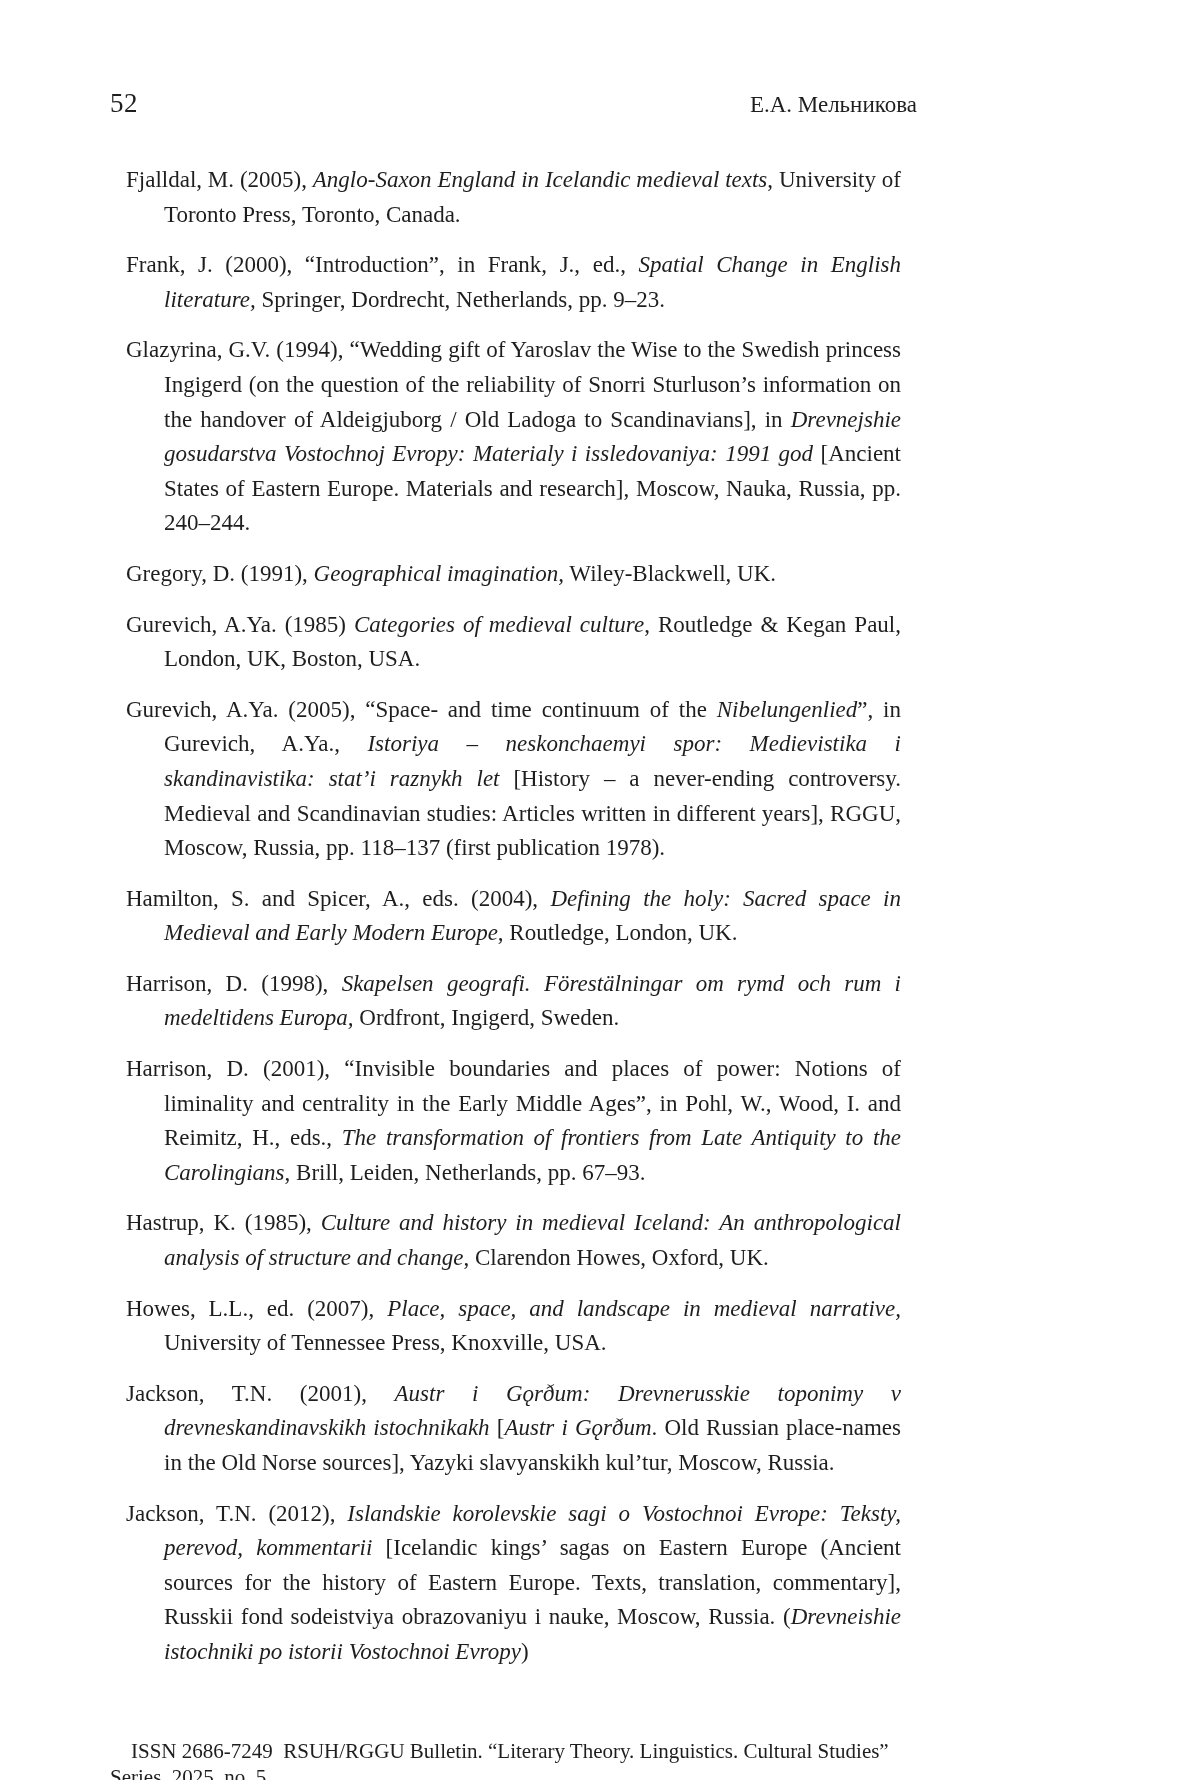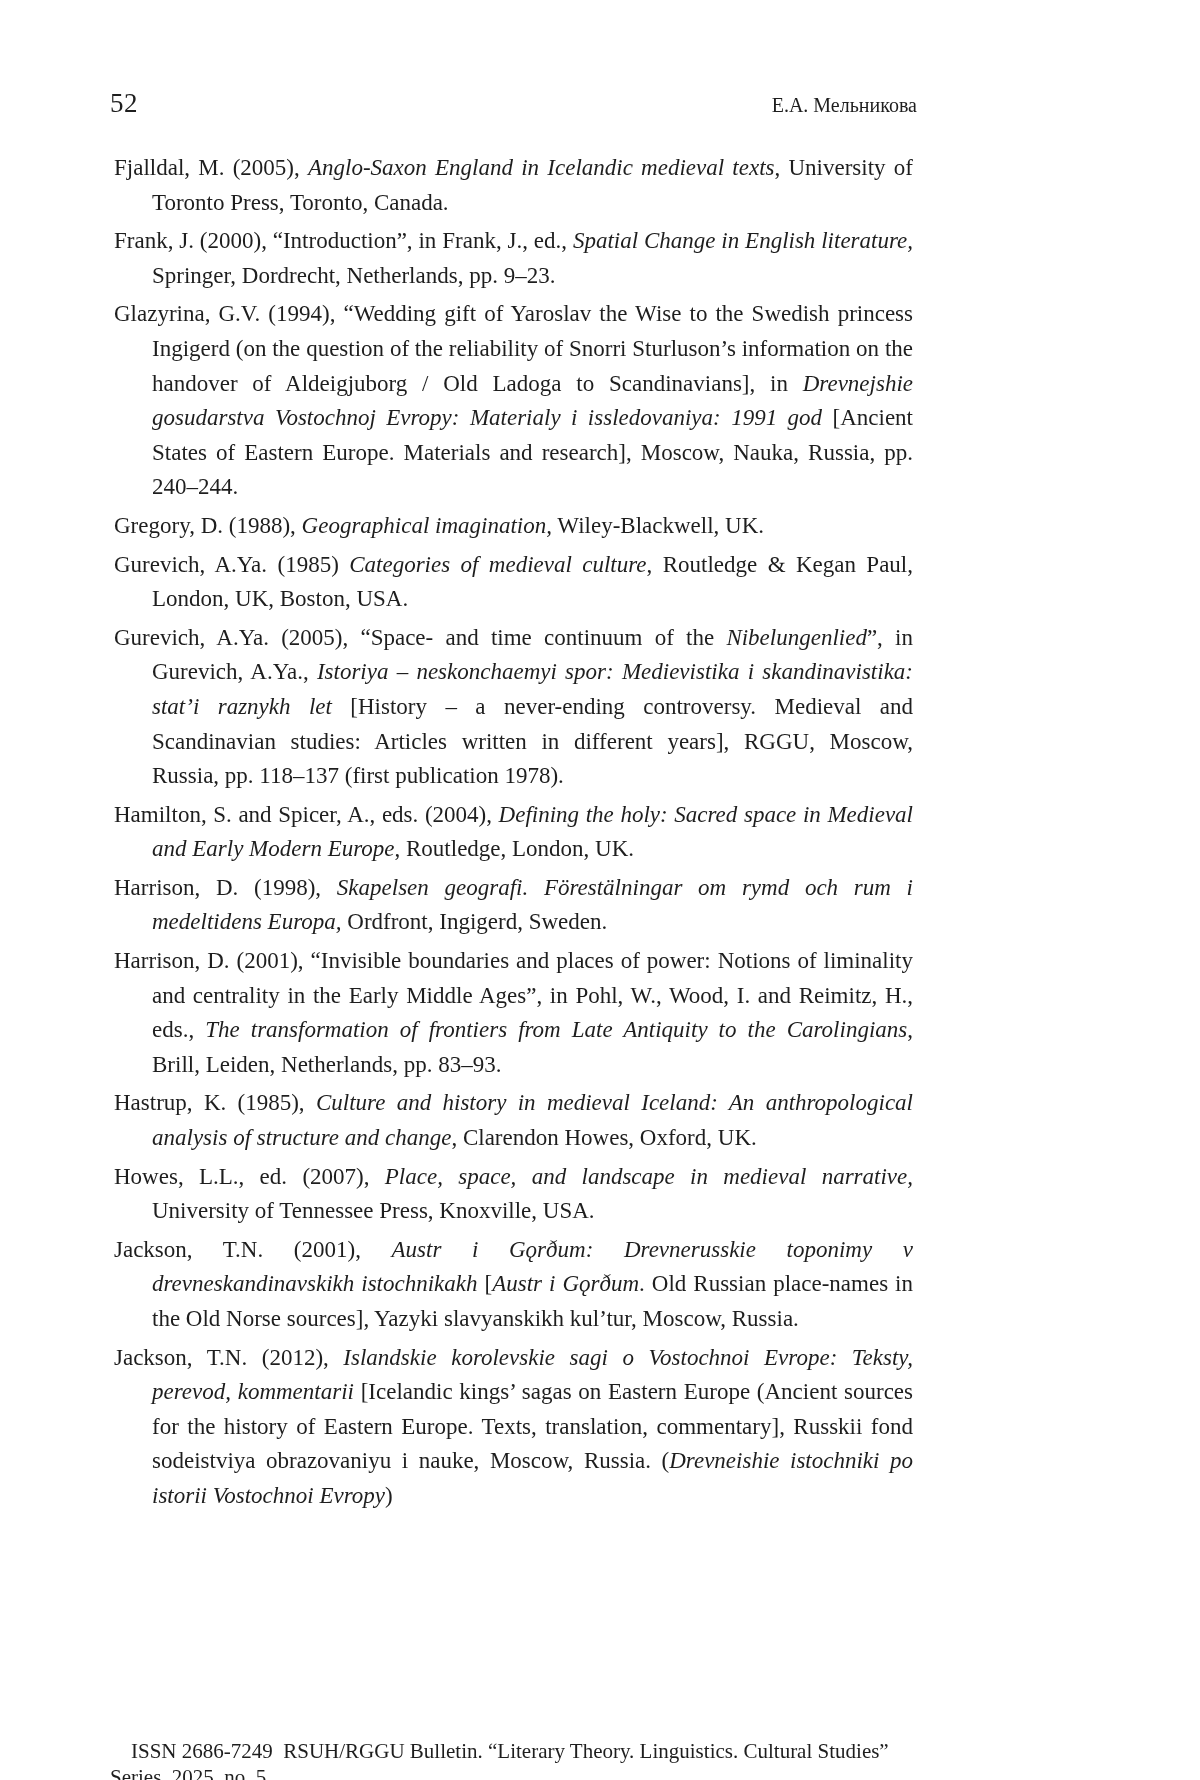--- a/index.html
+++ b/index.html
@@ -23,32 +23,32 @@
     right: 140px;
     display: flex;
     justify-content: space-between;
     align-items: baseline;
   }
   .page-number {
     font-size: 27px;
     letter-spacing: 0.5px;
   }
   .running-head {
-    font-size: 20px;
+    font-size: 23px;
   }
   .references {
     position: absolute;
     top: 147px;
     left: 110px;
     right: 140px;
     font-size: 23px;
     line-height: 34.6px;
   }
   .ref {
-    margin: 4px;
+    margin: 16px;
     padding-left: 38px;
     text-indent: -38px;
     text-align: justify;
   }
   .ref .it {
     font-style: italic;
   }
   .page-footer {
     position: absolute;
     top: 1712px;
@@ -65,26 +65,26 @@
 <div class="page">
   <div class="page-header">
     <span class="page-number">52</span>
     <span class="running-head">Е.А. Мельникова</span>
   </div>
 
   <div class="references">
       <p class="ref"><span>Fjalldal, M. (2005), </span><span class="it">Anglo-Saxon England in Icelandic medieval texts</span><span>, University of Toronto Press, Toronto, Canada.</span></p>
       <p class="ref"><span>Frank, J. (2000), “Introduction”, in Frank, J., ed., </span><span class="it">Spatial Change in English literature,</span><span> Springer, Dordrecht, Netherlands, pp. 9–23.</span></p>
       <p class="ref"><span>Glazyrina, G.V. (1994), “Wedding gift of Yaroslav the Wise to the Swedish princess Ingigerd (on the question of the reliability of Snorri Sturluson’s information on the handover of Aldeigjuborg / Old Ladoga to Scandinavians], in </span><span class="it">Drevnejshie gosudarstva Vostochnoj Evropy: Materialy i issledovaniya: 1991 god</span><span> [Ancient States of Eastern Europe. Materials and research], Moscow, Nauka, Russia, pp. 240–244.</span></p>
-      <p class="ref"><span>Gregory, D. (1988), </span><span class="it">Geographical imagination,</span><span> Wiley-Blackwell, UK.</span></p>
+      <p class="ref"><span>Gregory, D. (1991), </span><span class="it">Geographical imagination,</span><span> Wiley-Blackwell, UK.</span></p>
       <p class="ref"><span>Gurevich, A.Ya. (1985) </span><span class="it">Categories of medieval culture</span><span>, Routledge &amp; Kegan Paul, London, UK, Boston, USA.</span></p>
       <p class="ref"><span>Gurevich, A.Ya. (2005), “Space- and time continuum of the </span><span class="it">Nibelungenlied</span><span>”, in Gurevich, A.Ya., </span><span class="it">Istoriya – neskonchaemyi spor: Medievistika i skandinavistika: stat’i raznykh let</span><span> [History – a never-ending controversy. Medieval and Scandinavian studies: Articles written in different years], RGGU, Moscow, Russia, pp. 118–137 (first publication 1978).</span></p>
       <p class="ref"><span>Hamilton, S. and Spicer, A., eds. (2004), </span><span class="it">Defining the holy: Sacred space in Medieval and Early Modern Europe</span><span>, Routledge, London, UK.</span></p>
       <p class="ref"><span>Harrison, D. (1998), </span><span class="it">Skapelsen geografi. Förestälningar om rymd och rum i medeltidens Europa,</span><span> Ordfront, Ingigerd, Sweden.</span></p>
-      <p class="ref"><span>Harrison, D. (2001), “Invisible boundaries and places of power: Notions of liminality and centrality in the Early Middle Ages”, in Pohl, W., Wood, I. and Reimitz, H., eds., </span><span class="it">The transformation of frontiers from Late Antiquity to the Carolingians</span><span>, Brill, Leiden, Netherlands, pp. 83–93.</span></p>
+      <p class="ref"><span>Harrison, D. (2001), “Invisible boundaries and places of power: Notions of liminality and centrality in the Early Middle Ages”, in Pohl, W., Wood, I. and Reimitz, H., eds., </span><span class="it">The transformation of frontiers from Late Antiquity to the Carolingians</span><span>, Brill, Leiden, Netherlands, pp. 67–93.</span></p>
       <p class="ref"><span>Hastrup, K. (1985), </span><span class="it">Culture and history in medieval Iceland: An anthropological analysis of structure and change</span><span>, Clarendon Howes, Oxford, UK.</span></p>
       <p class="ref"><span>Howes, L.L., ed. (2007), </span><span class="it">Place, space, and landscape in medieval narrative,</span><span> University of Tennessee Press, Knoxville, USA.</span></p>
       <p class="ref"><span>Jackson, T.N. (2001), </span><span class="it">Austr i Gǫrðum: Drevnerusskie toponimy v drevneskandinavskikh istochnikakh</span><span> [</span><span class="it">Austr i Gǫrðum</span><span>. Old Russian place-names in the Old Norse sources], Yazyki slavyanskikh kul’tur, Moscow, Russia.</span></p>
       <p class="ref"><span>Jackson, T.N. (2012), </span><span class="it">Islandskie korolevskie sagi o Vostochnoi Evrope: Teksty, perevod, kommentarii</span><span> [Icelandic kings’ sagas on Eastern Europe (Ancient sources for the history of Eastern Europe. Texts, translation, commentary], Russkii fond sodeistviya obrazovaniyu i nauke, Moscow, Russia. (</span><span class="it">Drevneishie istochniki po istorii Vostochnoi Evropy</span><span>)</span></p>
     </div>
 
   <div class="page-footer">
     <span>ISSN 2686-7249  RSUH/RGGU Bulletin. “Literary Theory. Linguistics. Cultural Studies” Series, 2025, no. 5</span>
   </div>
 </div>

